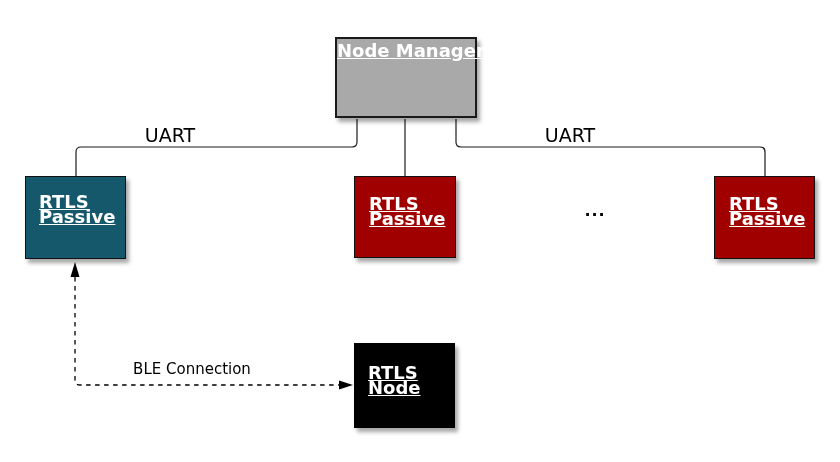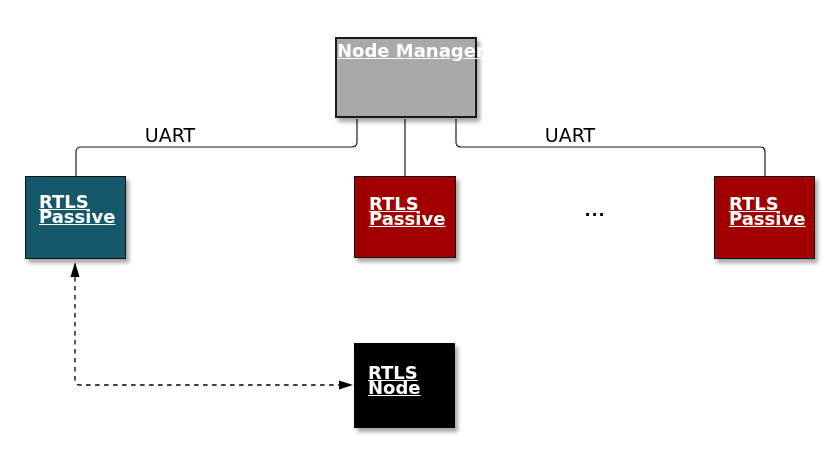--- a/index.html
+++ b/index.html
@@ -131,14 +131,15 @@
 
   <div class="node node-slave">
     <span class="lbl">RTLS</span>
     <span class="lbl">Node</span>
   </div>
 
   <div class="edge-label uart-left">UART</div>
 
   <div class="edge-label uart-right">UART</div>
 
+  <div class="edge-label ble">BLE Connection</div>
 
 </div>
 
 </body></html>

